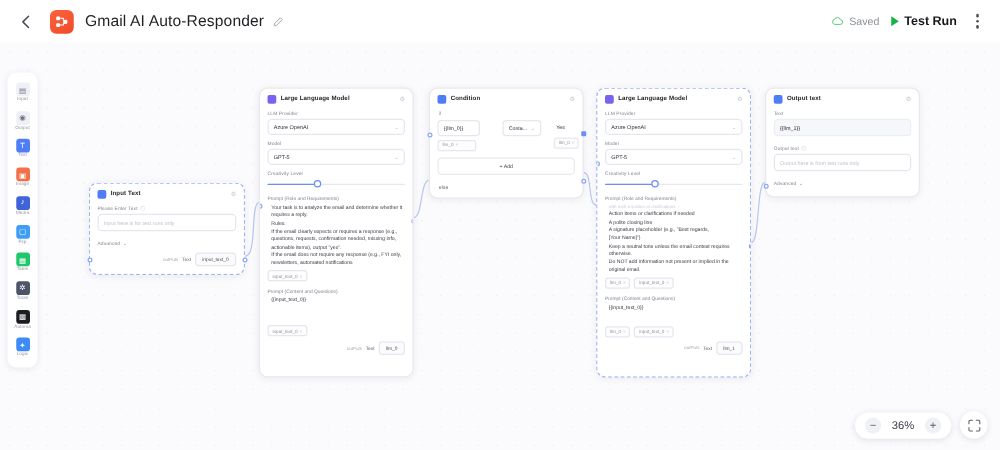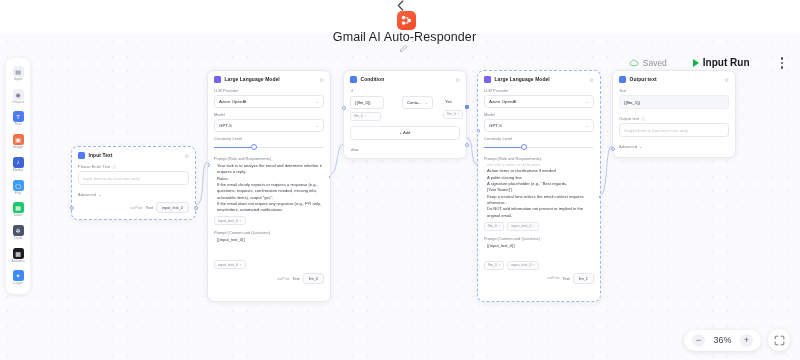--- a/index.html
+++ b/index.html
@@ -7,38 +7,38 @@
     width: 800px; height: 360px;
     font-family: "Liberation Sans", sans-serif;
     background: #ffffff; overflow: hidden;
   }
   #app { position: relative; width: 800px; height: 360px; }
 
   
   .header {
     position: absolute; top: 0; left: 0; width: 800px; height: 34px;
     background: #ffffff; display: flex; align-items: center;
-    padding: 0 12px; z-index: 40; flex-direction: column;
+    padding: 0 12px; z-index: 40;
   }
   .back-btn {
     width: 16px; height: 16px; display: flex; align-items: center;
     justify-content: center; color: #4a4a55; font-size: 13px; cursor: pointer;
   }
   .app-logo {
     width: 19px; height: 19px; border-radius: 5px; margin-left: 12px;
     background: linear-gradient(150deg, #fb6340 0%, #ef4b28 100%);
     display: flex; align-items: center; justify-content: center;
     flex: 0 0 auto;
   }
   .app-title {
     margin-left: 9px; font-size: 12.5px; color: #1f2024; font-weight: 400;
     letter-spacing: .1px; white-space: nowrap;
   }
   .edit-pencil { margin-left: 7px; color: #9aa0aa; display: flex; cursor: pointer; }
-  .hdr-right { margin-left: auto; display: flex; align-items: center; gap: 20px; }
+  .hdr-right { margin-left: auto; display: flex; align-items: center; gap: 4px; }
   .saved {
     display: flex; align-items: center; gap: 4px;
     font-size: 8.5px; color: #8b9099;
   }
   .test-run {
     display: flex; align-items: center; gap: 4px; cursor: pointer;
     font-size: 10px; color: #17181c; font-weight: 700; padding: 3px 6px;
   }
   .play-tri {
     width: 0; height: 0; border-left: 6px solid #12b347;
@@ -235,21 +235,21 @@
 
     <div class="hdr-right">
       <div class="saved">
         <svg width="10" height="10" viewBox="0 0 14 14" fill="none">
           <path d="M4 10.5h6a2.6 2.6 0 00.2-5.2A3.5 3.5 0 003.6 5 2.8 2.8 0 004 10.5z" stroke="#49c26a" stroke-width="1" stroke-linejoin="round"></path>
         </svg>
         <span>Saved</span>
       </div>
       <div class="test-run">
         <span class="play-tri"></span>
-        <span>Input Run</span>
+        <span>Test Run</span>
       </div>
       <div class="kebab">
           <i></i>
           <i></i>
           <i></i>
         </div>
     </div>
   </div>
 
   <div class="canvas">

